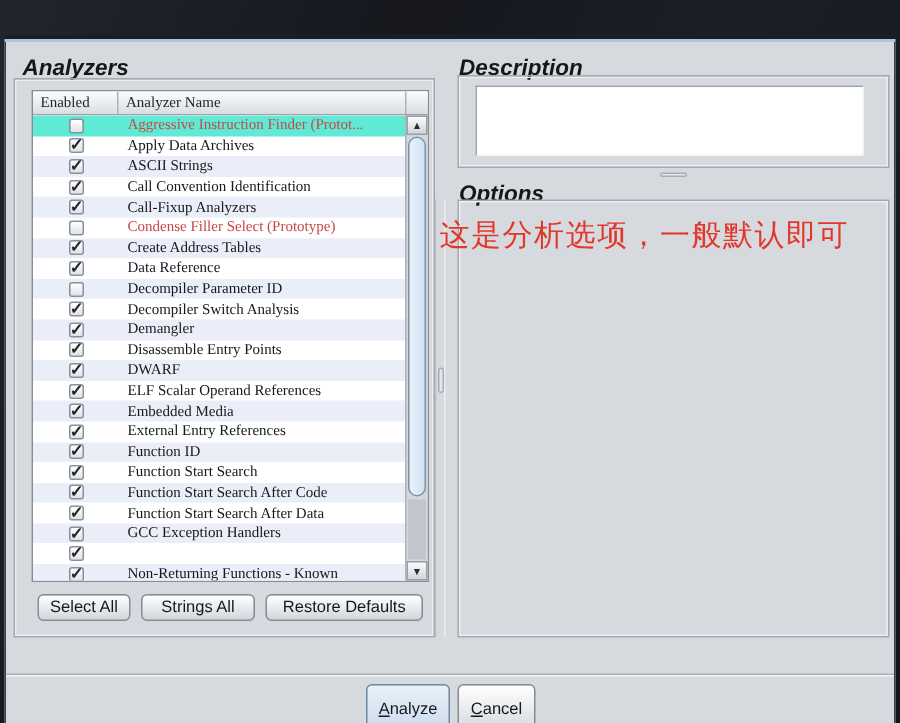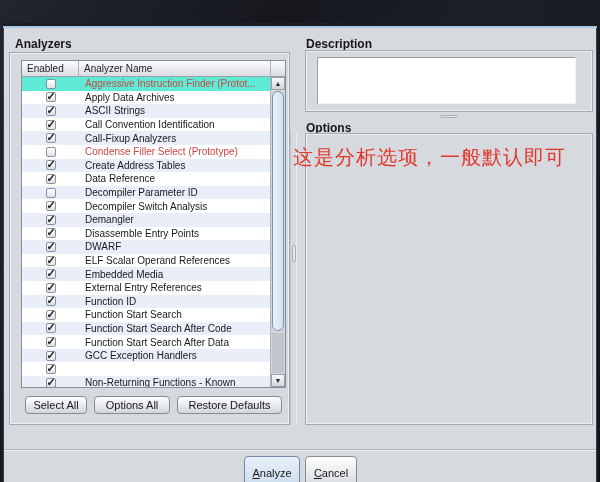--- a/index.html
+++ b/index.html
@@ -13,28 +13,28 @@
     background:linear-gradient(#1b1e25,#13161c); display:flex; align-items:center;margin-top:18px; }
   .title { flex:1; text-align:center; color:#f2f3f5; font-size:11px; font-weight:bold; }
   .close-btn { position:absolute; right:12px; top:3px; width:16px; height:16px;
     color:#e8e9ec; font-size:12px; font-weight:bold; text-align:center; line-height:16px; cursor:pointer; }
 
   .accent-line { position:absolute; left:3px; right:3px; top:26px; height:2px; background:#a6c6e4; }
 
   .dialog { position:absolute; left:3px; right:3px; top:28px; bottom:0;
     background:#d6d9de; border-left:1px solid #3a3e47; border-right:1px solid #3a3e47; }
 
-  .section-label { position:absolute; font-size:12px; font-weight:bold; color:#15161a; }
+  .section-label { position:absolute; font-size:15px; font-weight:bold; color:#15161a;font-style:italic; }
 
   .groupbox { position:absolute; border:1px solid #a3a9b2;
     box-shadow:inset 0 0 0 1px #eceef1; }
 
   
   .table { position:absolute; left:17px; top:32px; width:265px; height:328px;
-    background:#fff; border:1px solid #878d96; }
+    background:#fff; border:1px solid #878d96;font-family:Liberation Serif, serif; }
   .thead { position:absolute; left:0; top:0; right:0; height:16px; display:flex;
     background:linear-gradient(#fdfdfd,#d9dce1); border-bottom:1px solid #9aa0a8;
     font-size:10px; color:#23252a; }
   .th { padding:2px 0 0 5px; }
   .th-enabled { width:57px; border-right:1px solid #aeb3ba; }
   .th-name { flex:1; }
   .th-corner { width:15px; border-left:1px solid #aeb3ba;
     background:linear-gradient(#fdfdfd,#d9dce1); }
 
   .rows { position:absolute; left:0; top:16px; right:15px; bottom:0; overflow:hidden; background:#fff; }
@@ -254,21 +254,21 @@
       </div>
     <div class="vscroll">
       <div class="sb-btn sb-up">▲</div>
       <div class="sb-thumb"></div>
       <div class="sb-track-low"></div>
       <div class="sb-btn sb-down">▼</div>
     </div>
   </div>
 
   <button class="btn" style="left:21px; top:368px; width:62px;">Select All</button>
-  <button class="btn" style="left:90px; top:368px; width:76px;">Options All</button>
+  <button class="btn" style="left:90px; top:368px; width:76px;">Strings All</button>
   <button class="btn" style="left:173px; top:368px; width:105px;">Restore Defaults</button>
 
   <div class="section-label" style="left:302px; top:9px;">Description</div>
   <div class="groupbox desc-box"></div>
   <div class="desc-area"></div>
 
   <div class="hsplit">
     <div class="handle"></div>
   </div>
 

